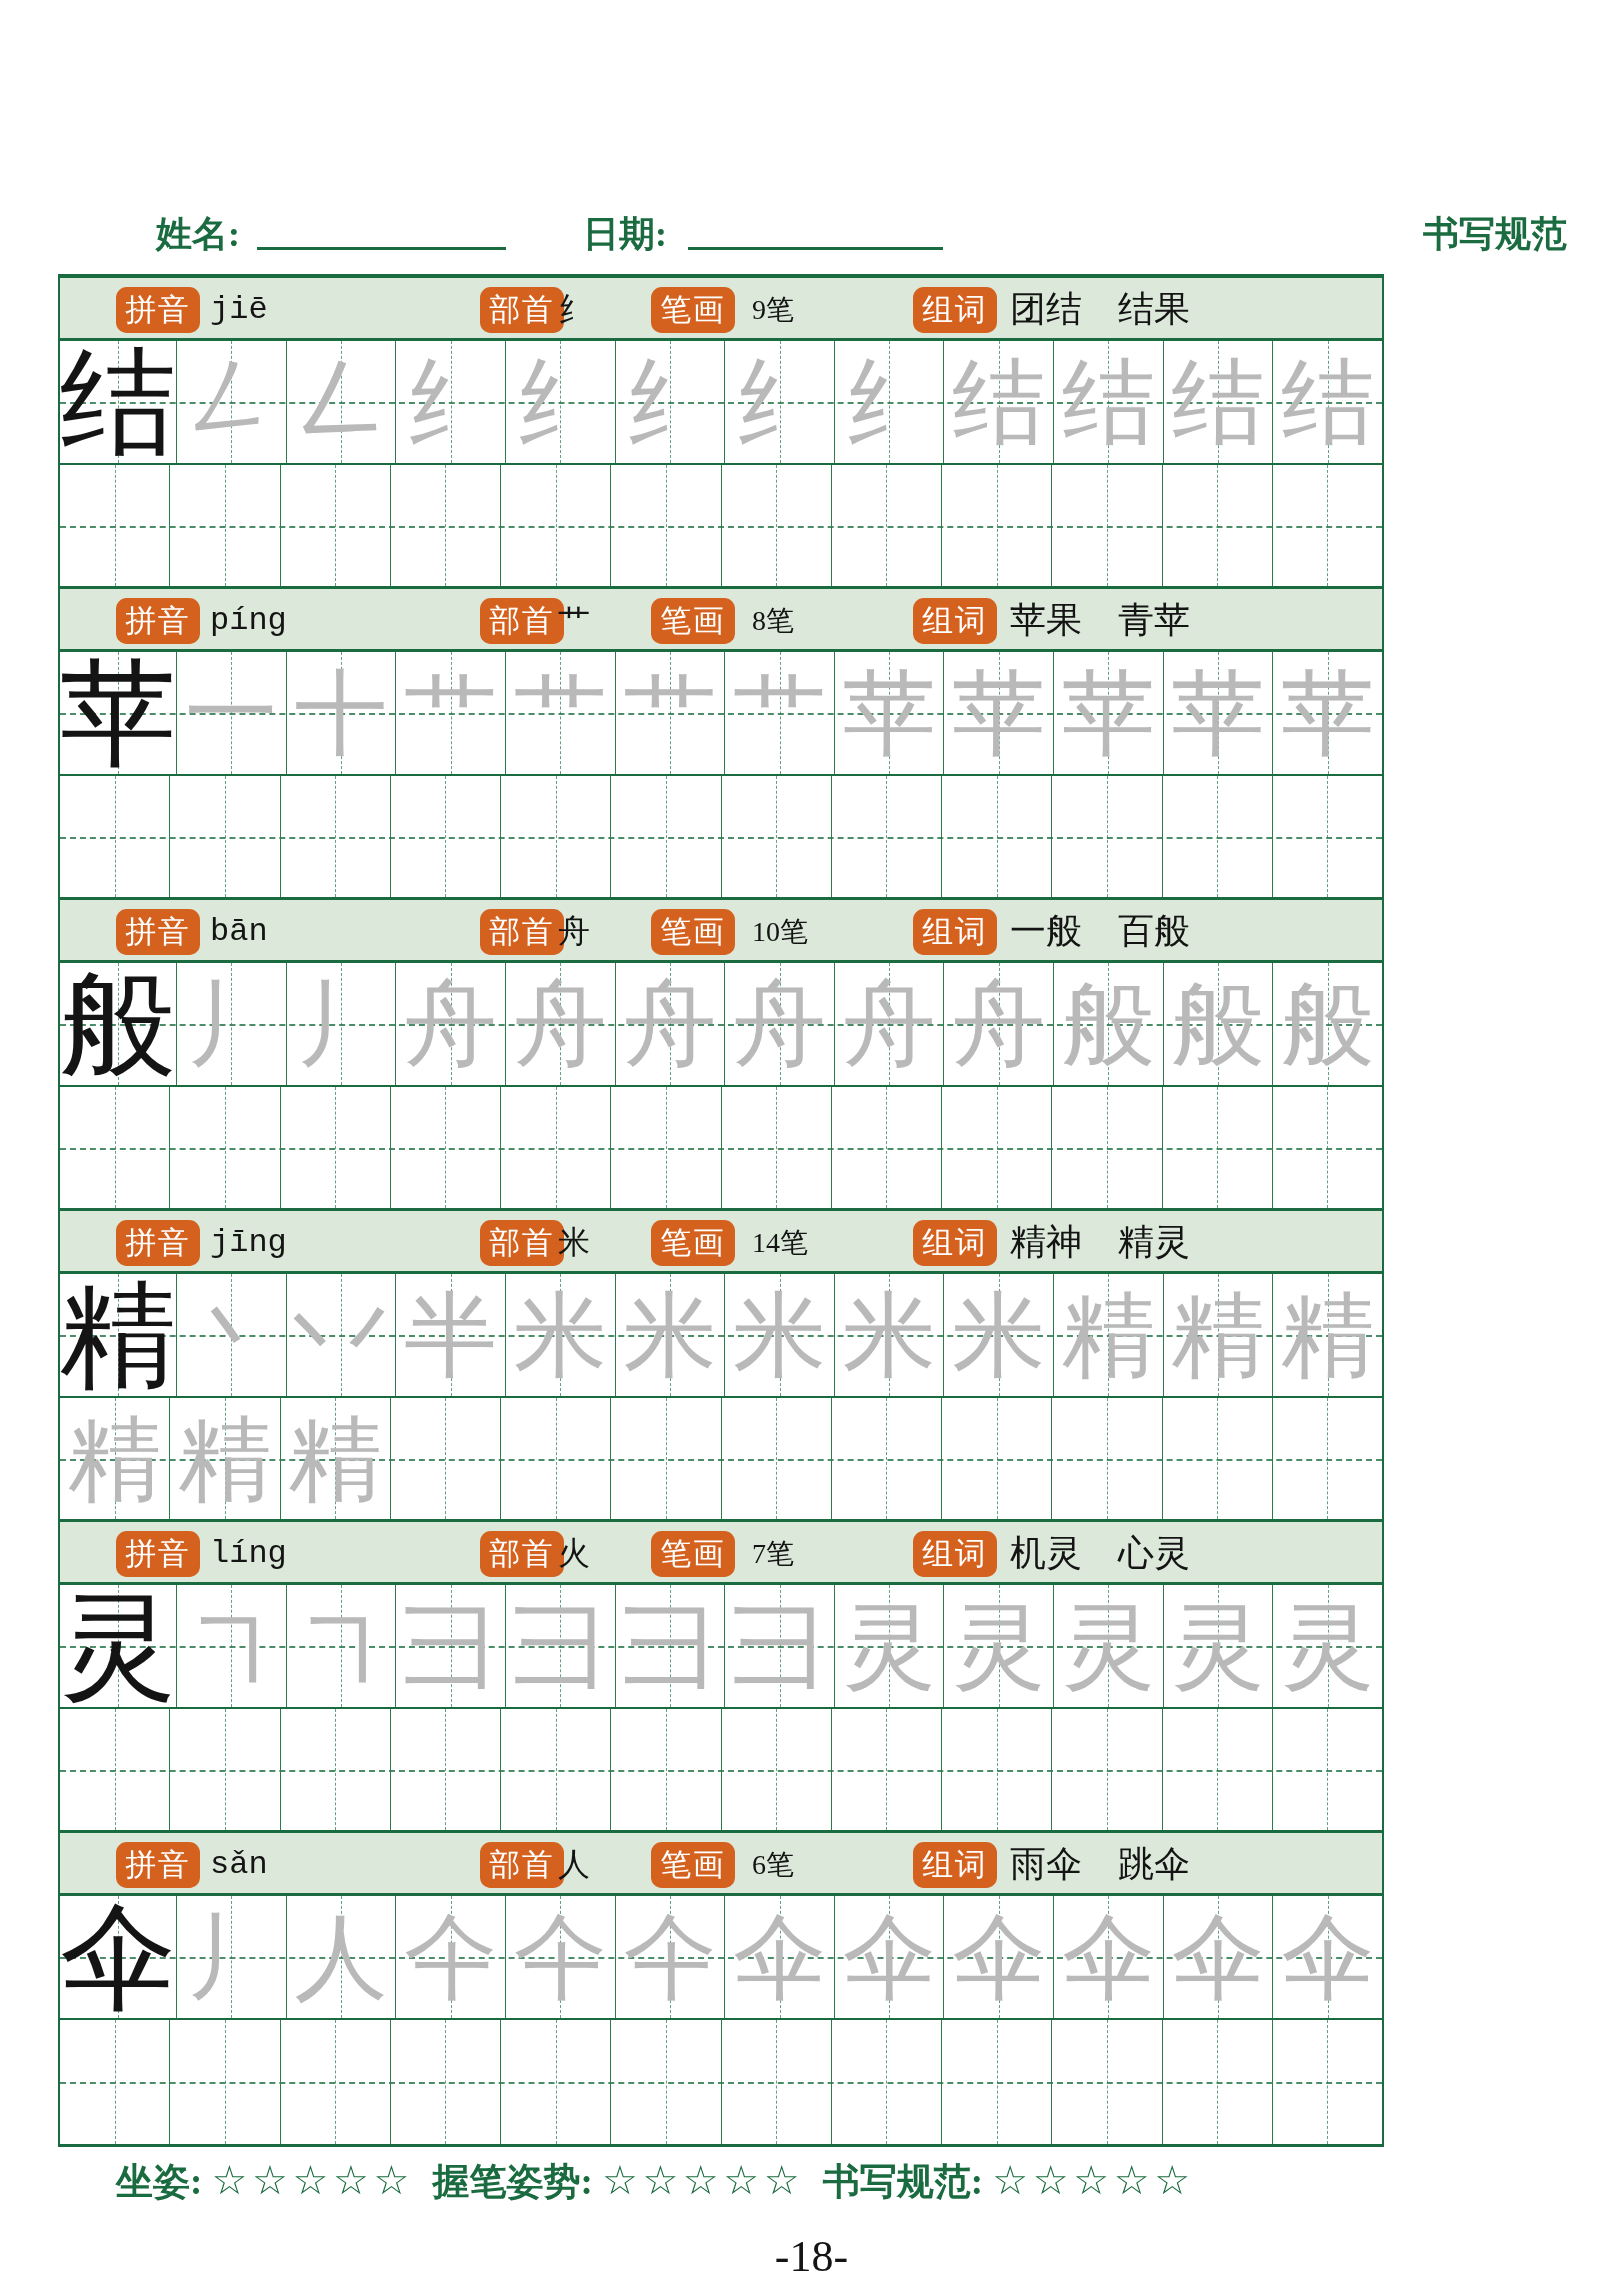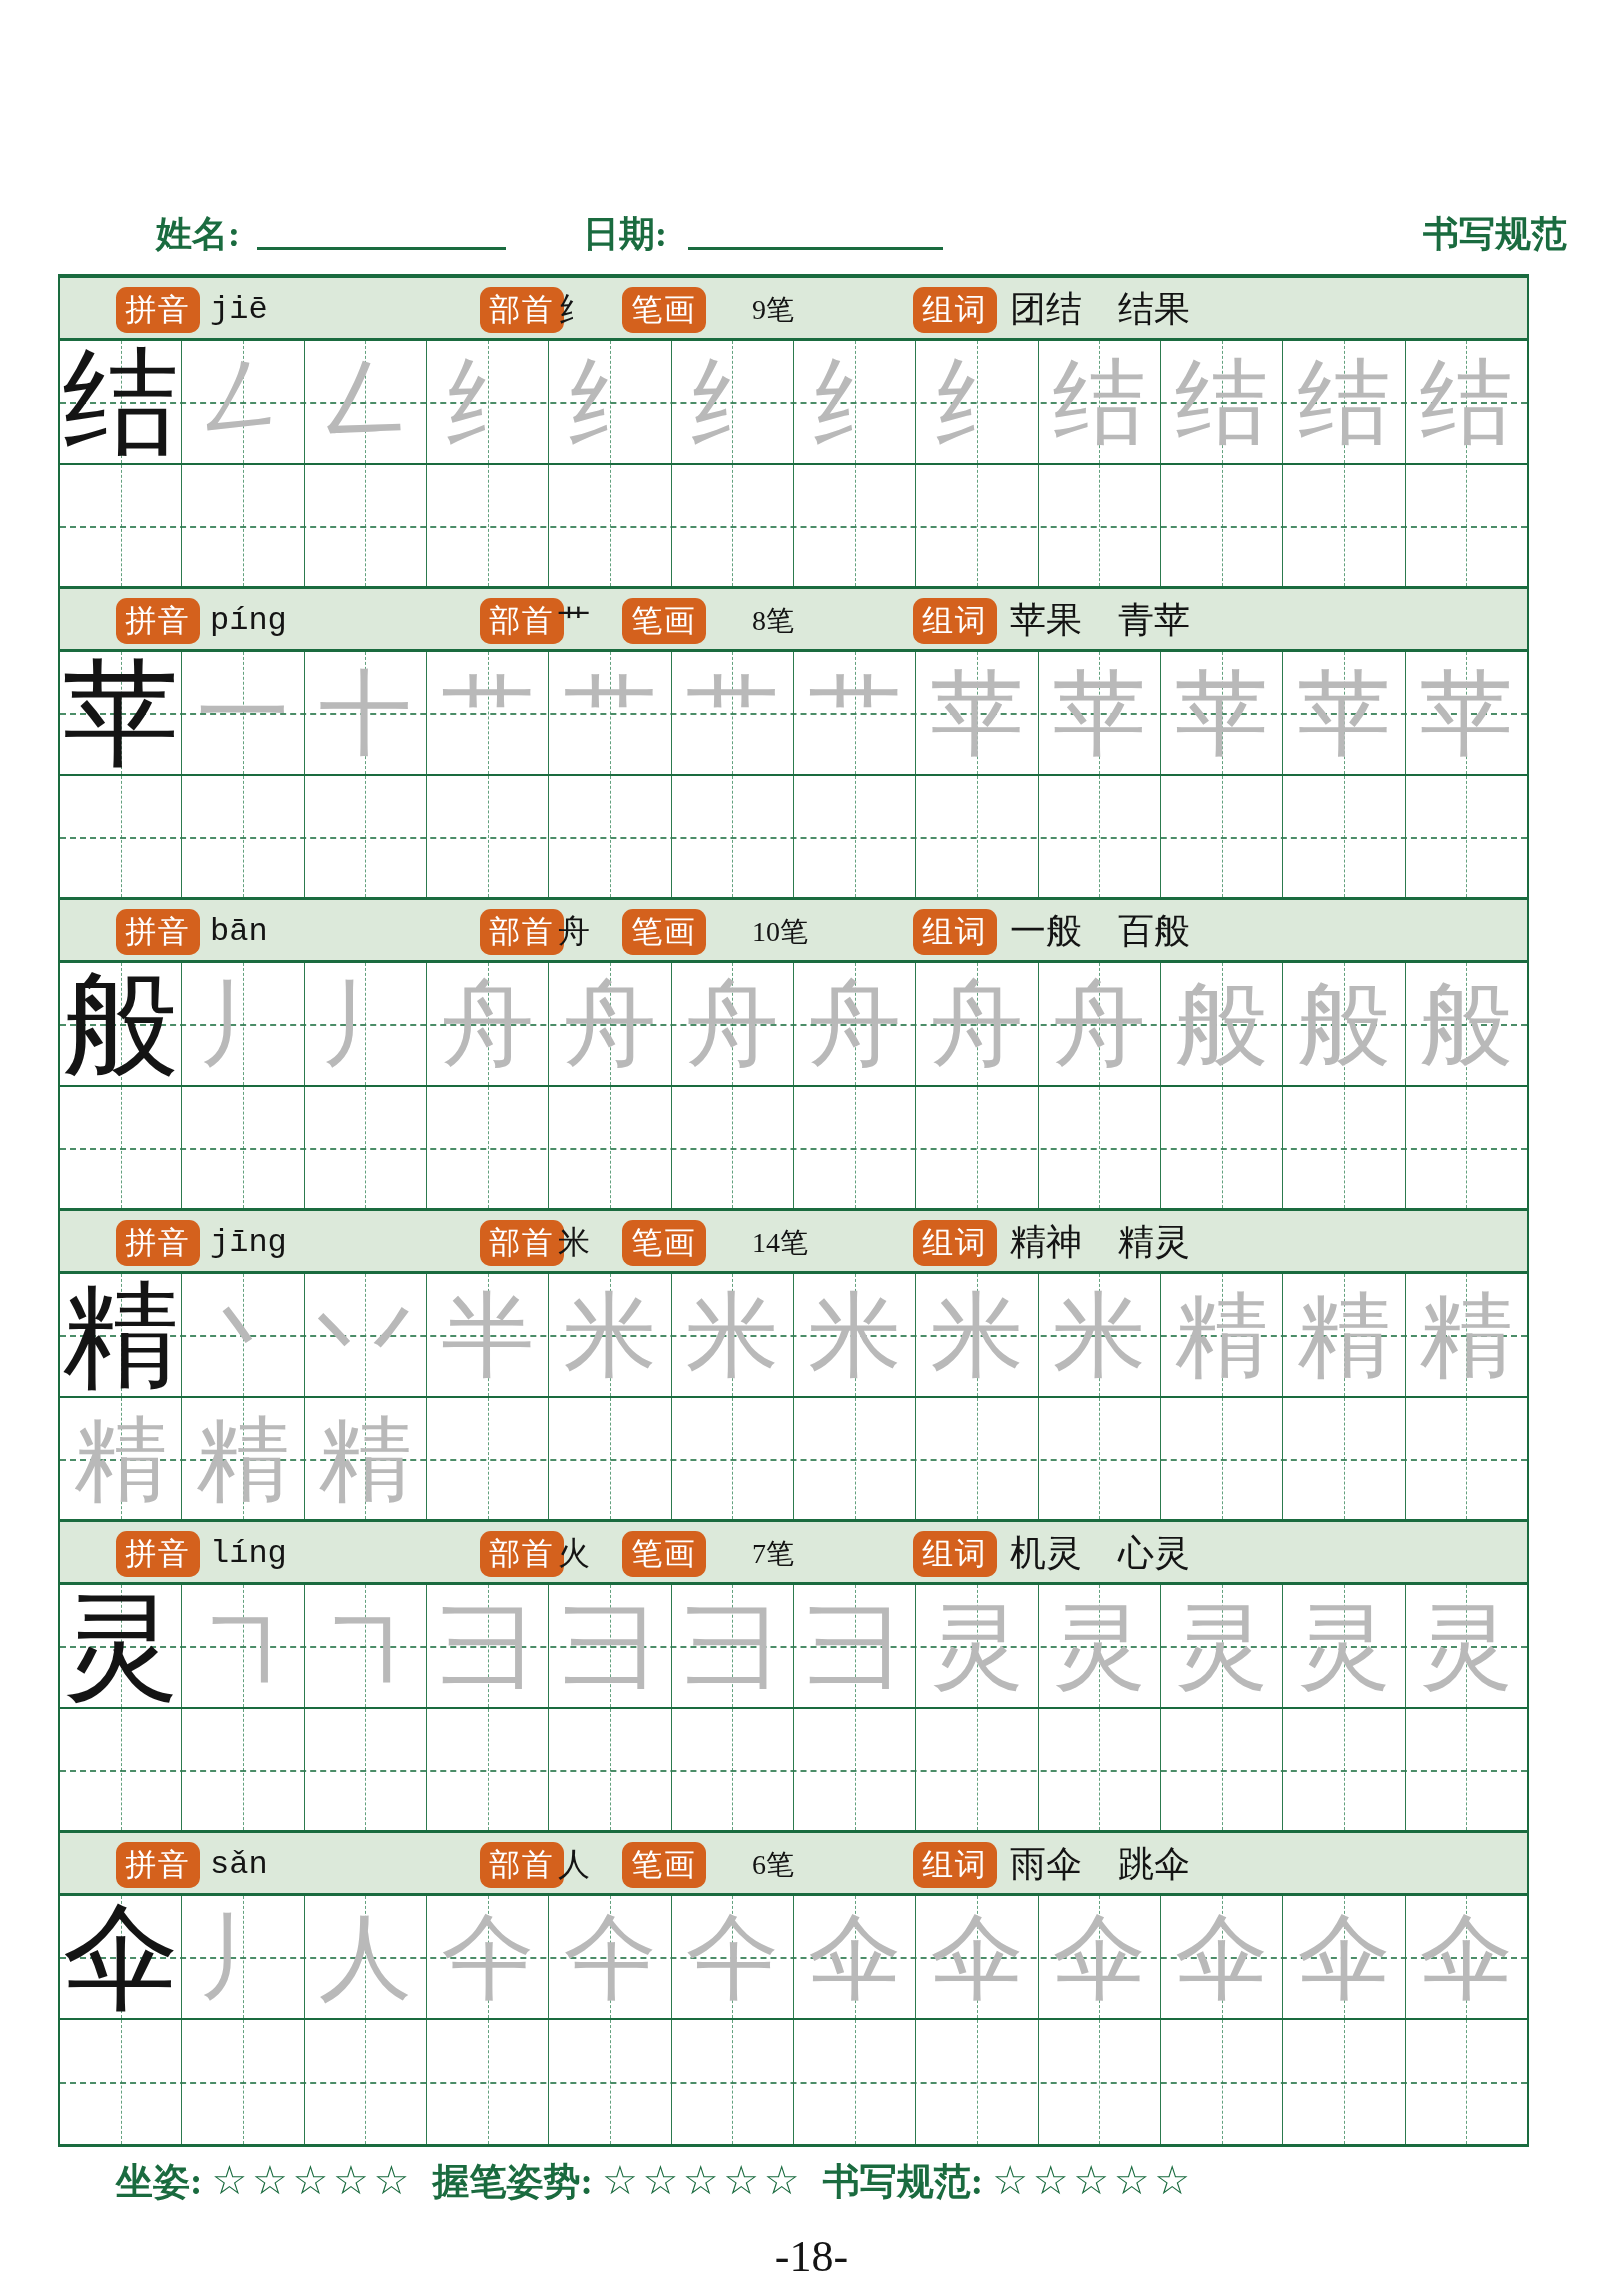--- a/index.html
+++ b/index.html
@@ -11,30 +11,30 @@
   .page-header{position:absolute;top:202px;left:0;width:1623px;height:65px;
     color:var(--green);font-size:36px;font-weight:bold;}
   .ph-label{position:absolute;top:7.7px;margin-left:40px;}
   .lbl-name{left:116px;}
   .lbl-date{left:543px;}
   .fill-line{position:absolute;top:45px;height:0;border-bottom:3.9px solid var(--green);}
   .line-name{left:257px;width:249px;}
   .line-date{left:688px;width:255px;}
   .grade{position:absolute;top:7.7px;right:56px;}
 
-  .main-box{position:absolute;top:274px;left:58px;width:1471px;
+  .main-box{position:absolute;top:274px;left:58px;width:1326px;
     border:2.3px solid var(--green);border-top-width:4.6px;border-bottom-width:3.9px;box-sizing:border-box;}
   .section{width:100%;}
   .section-header{position:relative;height:63px;background:var(--band);
     border-bottom:3.1px solid var(--green);box-sizing:border-box;}
   .badge{position:absolute;top:8.5px;height:46px;line-height:46px;padding:0 9.3px;
     background:var(--orange);color:#ffffff;font-size:31px;border-radius:10.8px;letter-spacing:1.5px;}
   .b-pinyin{left:56px;}
   .b-radical{left:389px;margin-left:31px;}
-  .b-strokes{left:562px;}
+  .b-strokes{left:591px;}
   .b-words{left:841px;margin-left:12px;}
   .hval{position:absolute;top:0;height:63px;line-height:63px;color:var(--ink);}
   .v-pinyin{left:150px;font-family:Liberation Mono, monospace;font-size:32px;}
   .v-radical{left:498px;font-size:32px;}
   .v-strokes{left:692px;font-size:28px;}
   .v-words{left:950px;font-size:36px;white-space:pre;}
 
   .grid-row{position:relative;display:flex;height:124px;box-sizing:border-box;
     border-bottom:2.3px solid var(--green);background:#ffffff;}
   .section .grid-row:last-child{border-bottom:3.1px solid var(--green);}

